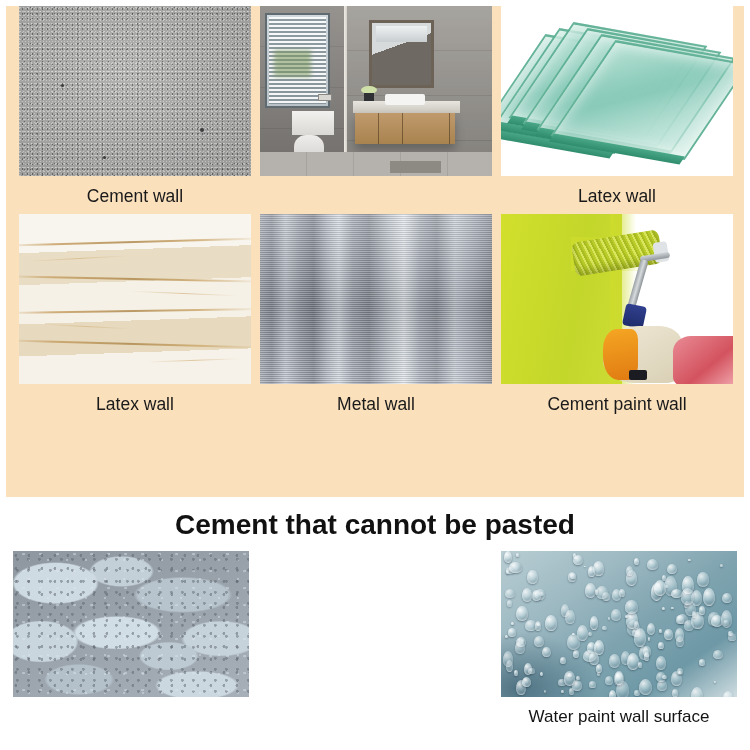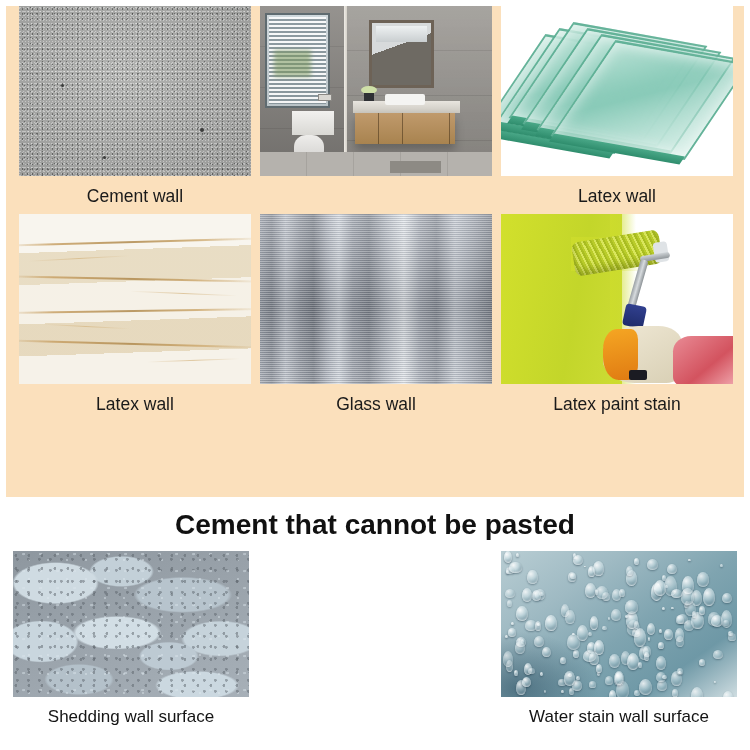--- a/index.html
+++ b/index.html
@@ -518,51 +518,50 @@
           <div class="vein-s" style="left:4%; top:26%;width:44%;transform:rotate(-3deg)"></div>
           <div class="vein-s" style="left:48%;top:47%;width:46%;transform:rotate(2.4deg)"></div>
           <div class="vein-s" style="left:10%;top:66%;width:38%;transform:rotate(3deg)"></div>
           <div class="vein-s" style="left:55%;top:86%;width:40%;transform:rotate(-2deg)"></div>
         </div>
         <div class="caption">Latex wall</div>
       </div>
 
       <div class="cell">
         <div class="thumb tex-metal"></div>
-        <div class="caption">Glass wall</div>
+        <div class="caption">Metal wall</div>
       </div>
 
       <div class="cell">
         <div class="thumb tex-latex">
           <div class="latex-paint"></div>
           <div class="latex-streak"></div>
           <div class="latex-roller"></div>
           <div class="latex-rollercap"></div>
           <div class="latex-handle2"></div>
           <div class="latex-handle"></div>
           <div class="latex-grip"></div>
           <div class="latex-glove"></div>
           <div class="latex-orange"></div>
           <div class="latex-sleeve"></div>
           <div class="latex-label"></div>
         </div>
-        <div class="caption">Latex paint stain</div>
+        <div class="caption">Cement paint wall</div>
       </div>
     </div>
   </div>
 
   <div class="section-nopaste">
 
     <div class="title2">Cement that cannot be pasted</div>
 
     <div class="grid-row-bottom">
 
       <div class="cell-b">
         <div class="thumb-b tex-shed"></div>
-        <div class="caption-b">Shedding wall surface</div>
       </div>
 
 
       <div class="cell-b">
         <div class="thumb-b tex-water" id="water-thumb">
             <div class="drop" style="width: 4.7px; height: 4.1px; left: 16.04%; top: 28.31%; opacity: 0.84;"></div>
             <div class="drop" style="width: 2.6px; height: 3.1px; left: 69.55%; top: 22.97%; opacity: 0.79;"></div>
             <div class="drop" style="width: 12.6px; height: 17.7px; left: 80.52%; top: 41.63%; opacity: 0.96;"></div>
             <div class="drop" style="width: 11.2px; height: 17.6px; left: 63.41%; top: 22.2%; opacity: 0.99;"></div>
             <div class="drop" style="width: 9.8px; height: 10.4px; left: 66.15%; top: 88.55%; opacity: 0.76;"></div>
@@ -705,17 +704,17 @@
             <div class="drop" style="width: 2.7px; height: 3.8px; left: 45.17%; top: 44.88%; opacity: 0.7;"></div>
             <div class="drop" style="width: 4.1px; height: 4.9px; left: 96.38%; top: 54.79%; opacity: 0.79;"></div>
             <div class="drop" style="width: 9.9px; height: 9.1px; left: 1.76%; top: 25.83%; opacity: 0.69;"></div>
             <div class="drop" style="width: 5.9px; height: 9.3px; left: 40.46%; top: 77.37%; opacity: 0.93;"></div>
             <div class="drop" style="width: 3.8px; height: 3.2px; left: 75.01%; top: 82.16%; opacity: 0.94;"></div>
             <div class="drop" style="width: 9.6px; height: 10.5px; left: 70.47%; top: 8.72%; opacity: 0.86;"></div>
             <div class="drop" style="width: 3.4px; height: 5.3px; left: 39.81%; top: 26.21%; opacity: 0.75;"></div>
             <div class="drop" style="width: 12.2px; height: 19px; left: 56.41%; top: 52.84%; opacity: 0.87;"></div>
             <div class="drop" style="width: 12.8px; height: 16.5px; left: 58.67%; top: 87.44%; opacity: 0.85;"></div>
           </div>
-        <div class="caption-b">Water stain wall surface</div>
+        <div class="caption-b">Water paint wall surface</div>
       </div>
     </div>
   </div>
 </div>
 
 </body></html>

